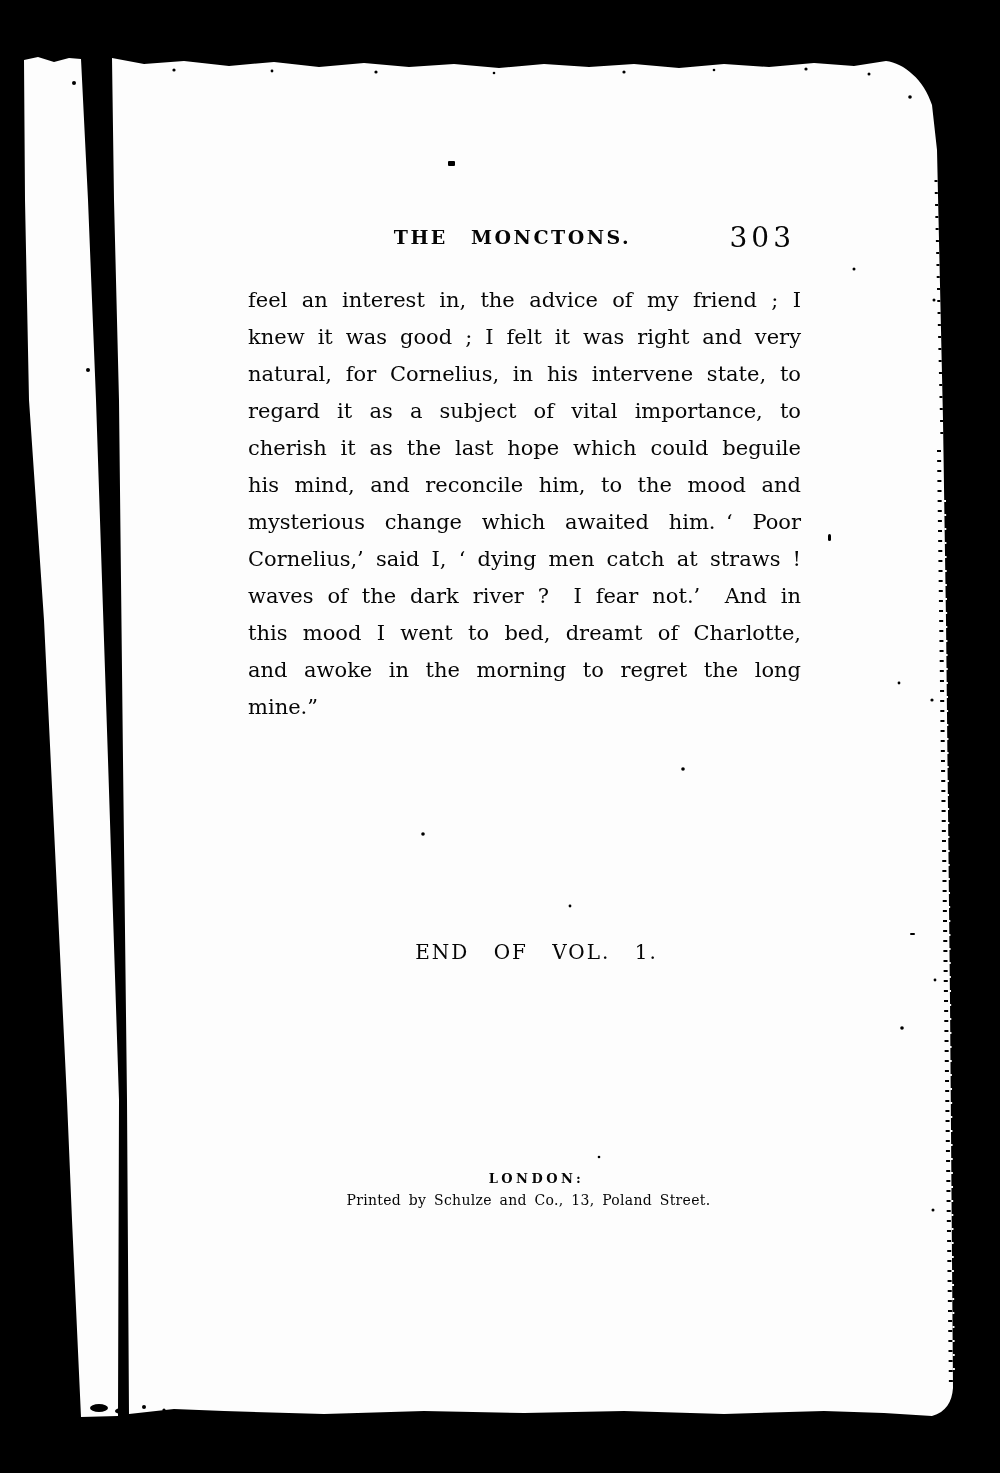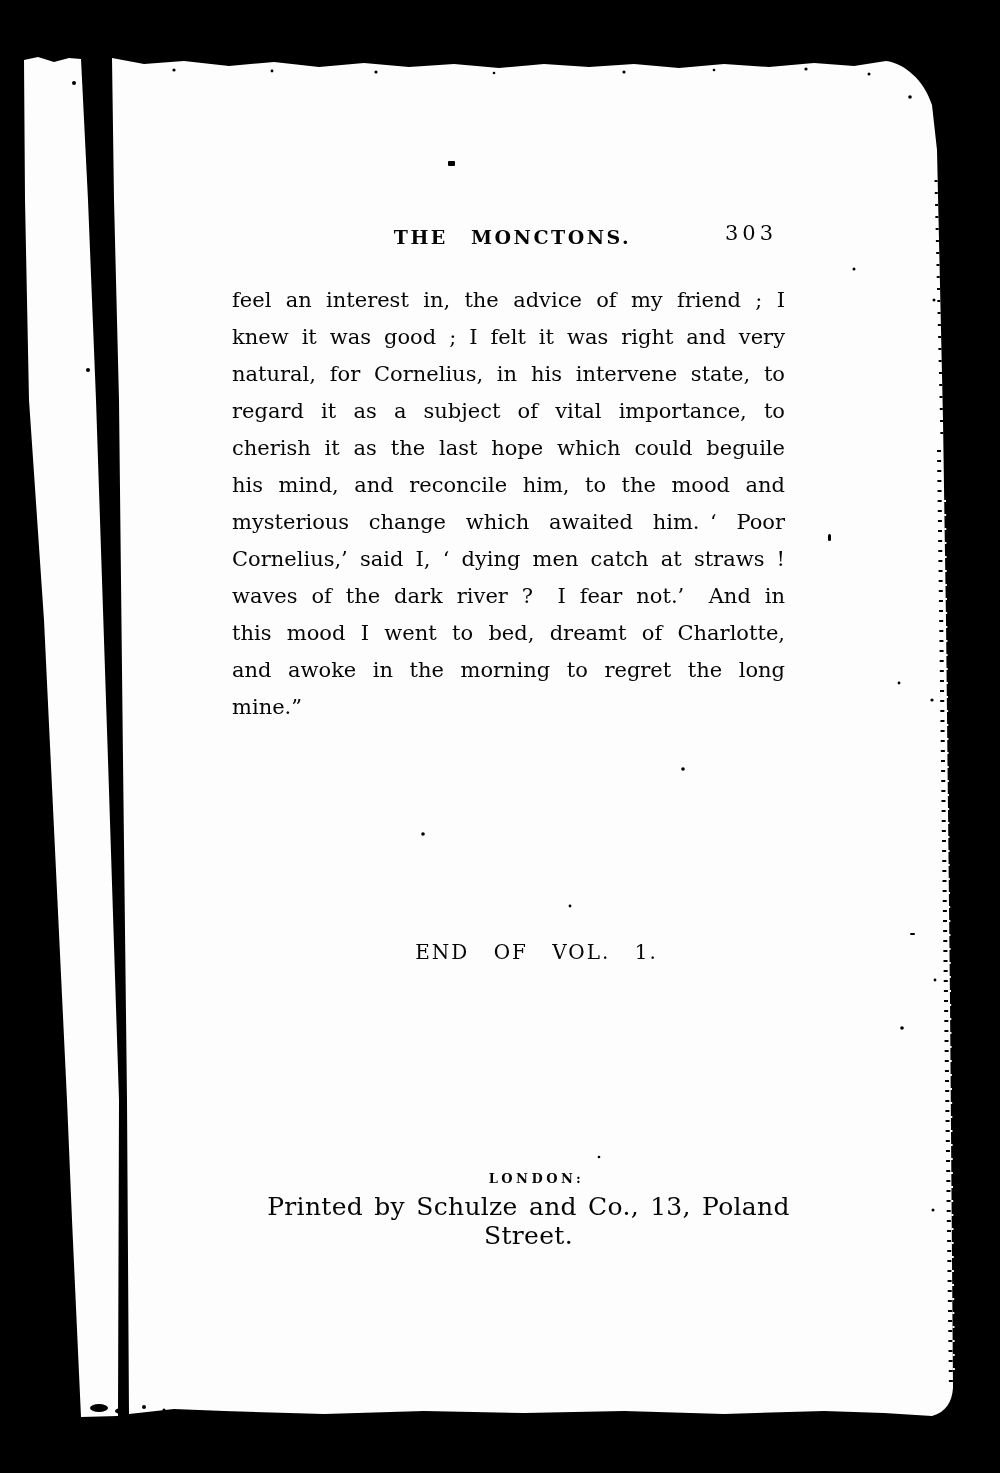--- a/index.html
+++ b/index.html
@@ -8,40 +8,40 @@
     font-family:"DejaVu Serif", serif;color:#060606;margin-left:24px;
     -webkit-font-smoothing:antialiased;
   }
   .abs{position:absolute;}
   svg.scanbg{position:absolute;left:0;top:0;}
   .running-title{
     left:212px;top:226px;width:553px;text-align:center;
     font-size:19px;letter-spacing:2.5px;word-spacing:14px;font-weight:bold;
   }
   .page-number{
-    left:701px;top:221px;width:70px;text-align:left;
-    font-size:21px;letter-spacing:4px;
+    left:701px;top:221px;width:70px;text-align:right;
+    font-size:28px;letter-spacing:4px;
   }
   .body-paragraph{
-    left:208px;top:282px;width:553px;
+    left:224px;top:282px;width:553px;
     font-size:21px;line-height:37px;word-spacing:1px;
   }
   .line{height:37px;text-align:justify;text-align-last:justify;overflow:visible;white-space:normal;}
   .line.last{text-align:left;text-align-last:left;}
   .end-notice{
     left:220px;top:940px;width:585px;text-align:center;
     font-size:20px;letter-spacing:2px;word-spacing:16px;
   }
   .colophon-city{
     left:220px;top:1171px;width:585px;text-align:center;
     font-size:13px;font-weight:bold;letter-spacing:3.5px;
   }
   .colophon-line{
     left:212px;top:1192px;width:585px;text-align:center;
-    font-size:25px;letter-spacing:.3px;word-spacing:3px;
+    font-size:14px;letter-spacing:.3px;word-spacing:3px;
   }
 </style>
 </head>
 <body>
 
 <div class="canvas">
 
   <svg class="scanbg" width="1000" height="1473" viewBox="0 0 1000 1473">
 
     <polygon fill="#fdfdfd" points="0,60 14,57 30,62 45,58 57,59 64,200 72,400 84,760 95,1100 94,1416 57,1417 48,1220 43,1100 20,620 5,400 1,200"></polygon>

